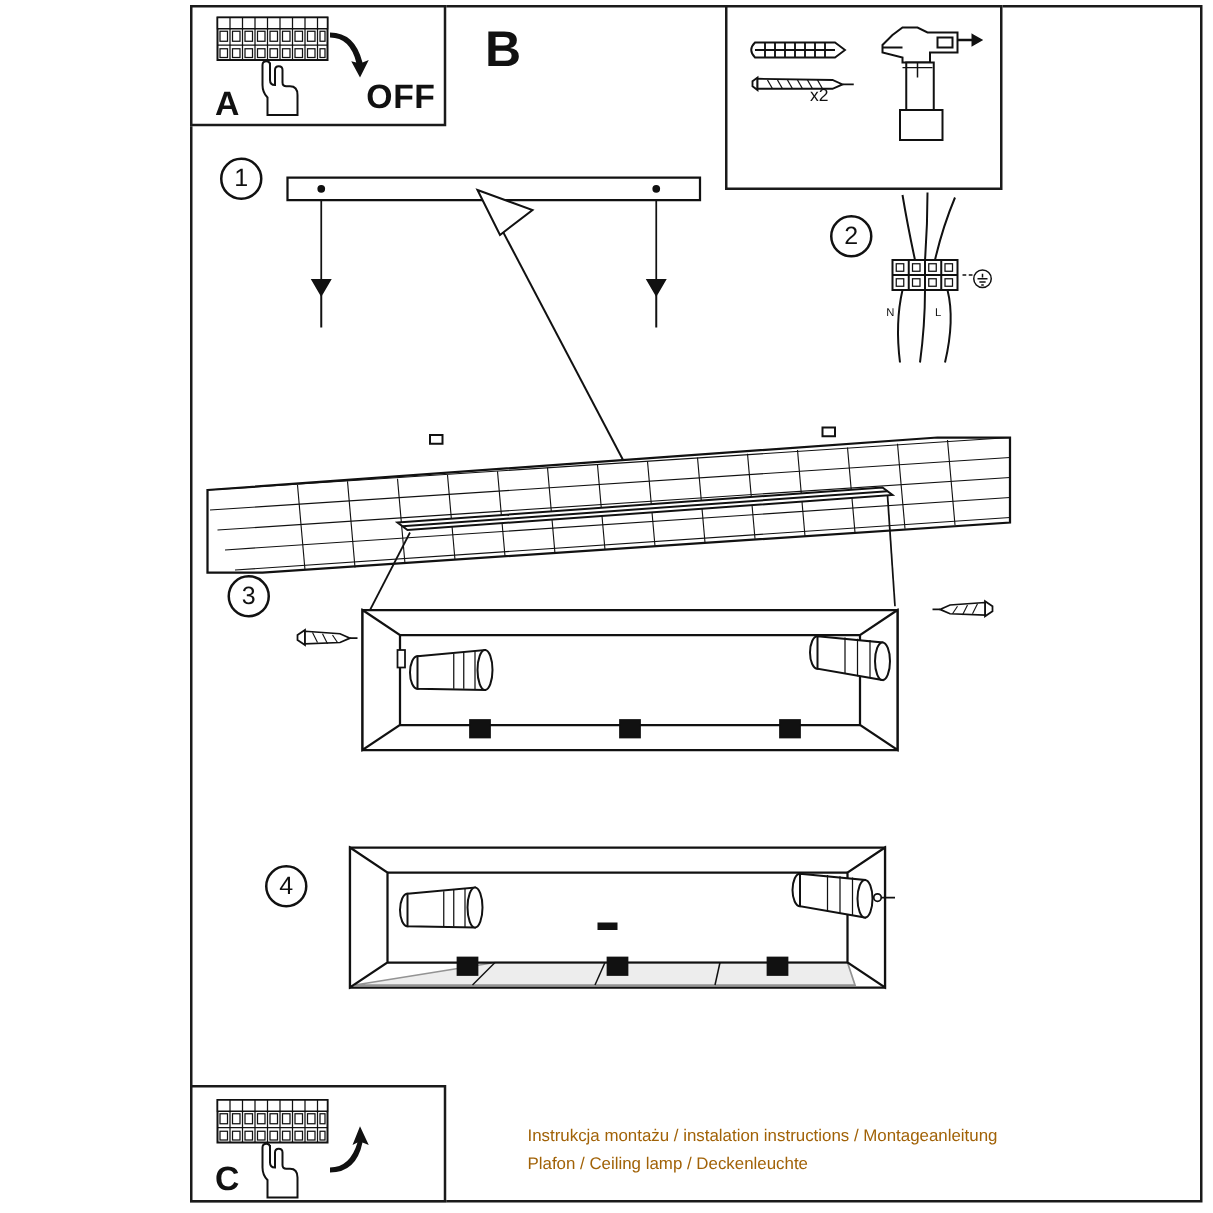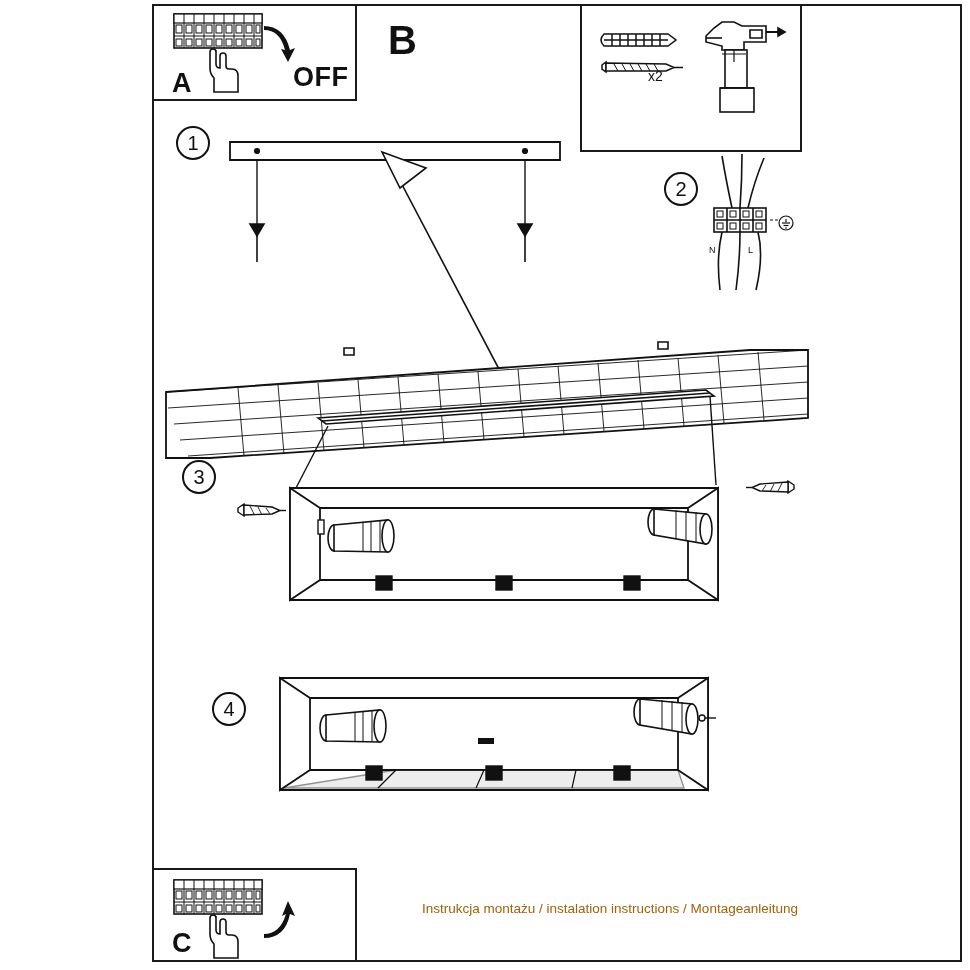--- a/index.html
+++ b/index.html
@@ -462,15 +462,16 @@
       <g fill="#111" stroke="none">
         <path d="M110 64 Q126 64 132 44 L128 46 L134 31 L141 46 L136 44 Q131 68 110 68 Z"></path>
       </g>
     </svg>
   </div>
   <div class="letter" style="left:172px; top:928px;">C</div>
   <div class="onoff" style="left:275px; top:969px;">ON</div>
 
   <div class="captions">
     <div>Instrukcja montażu / instalation instructions / Montageanleitung</div>
+    <div>Plafon / Ceiling lamp / Deckenleuchte</div>
   </div>
 
 </div>
 
 </body></html>

